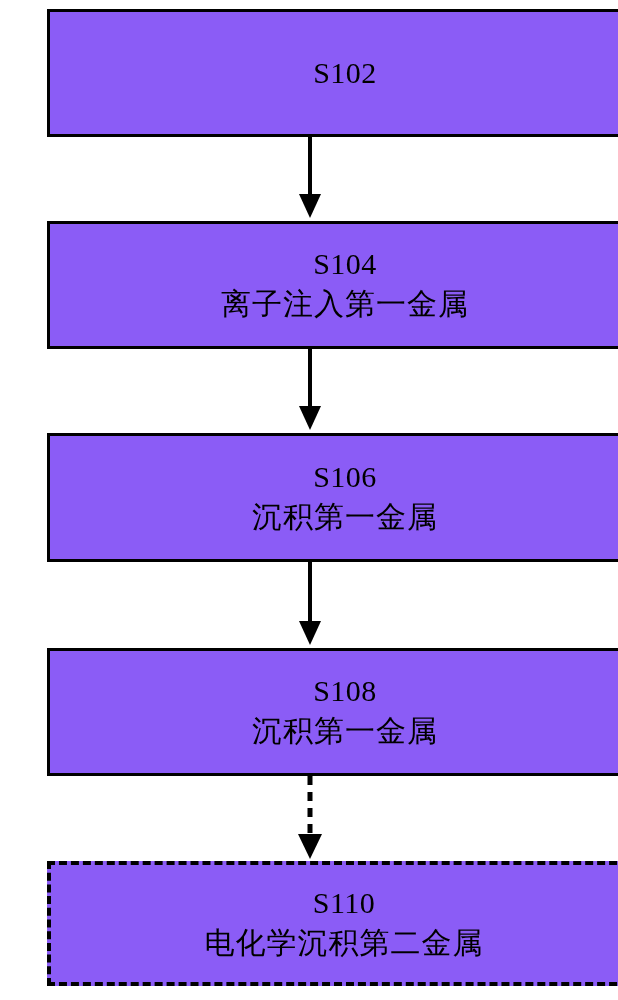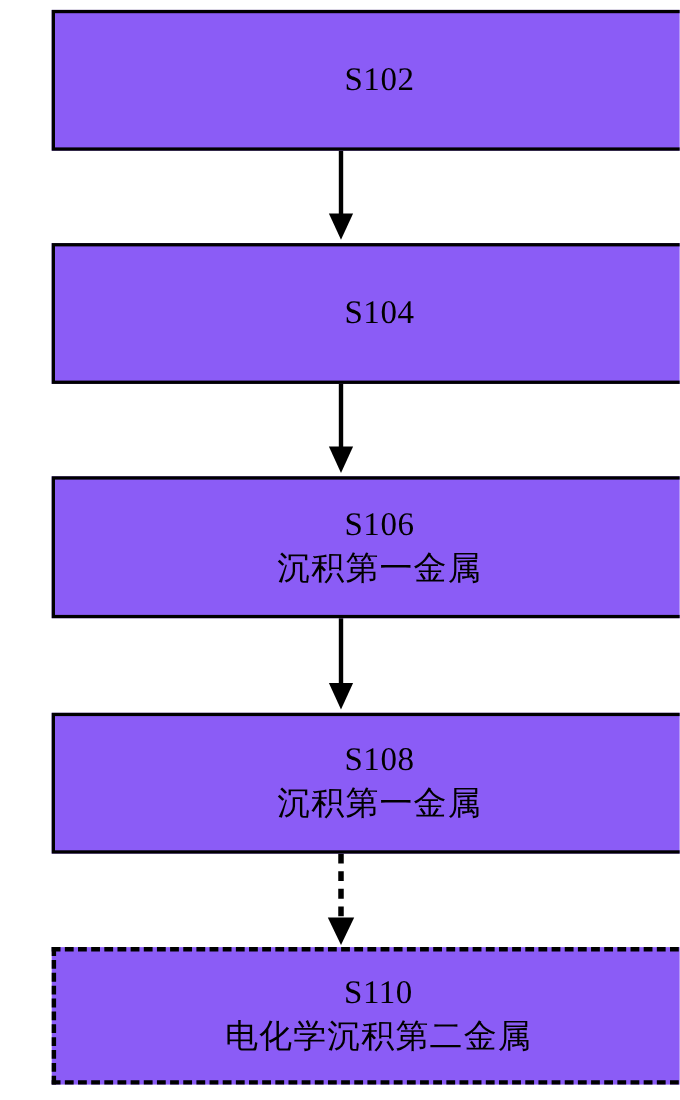--- a/index.html
+++ b/index.html
@@ -91,20 +91,21 @@
       <polygon points="298,834 322,834 310,859" fill="#000000"></polygon>
     </g>
   </svg>
 
   <div class="node solid" style="left:11px; top:9px; width:596px; height:128px;">
     <div class="node-step">S102</div>
   </div>
 
   <div class="node solid" style="left:11px; top:221px; width:596px; height:128px;">
     <div class="node-step">S104</div>
+    <div class="node-label">离子注入第一金属</div>
   </div>
 
   <div class="node solid" style="left:11px; top:433px; width:596px; height:129px;">
     <div class="node-step">S106</div>
     <div class="node-label">沉积第一金属</div>
   </div>
 
   <div class="node solid" style="left:11px; top:648px; width:596px; height:128px;">
     <div class="node-step">S108</div>
     <div class="node-label">沉积第一金属</div>

